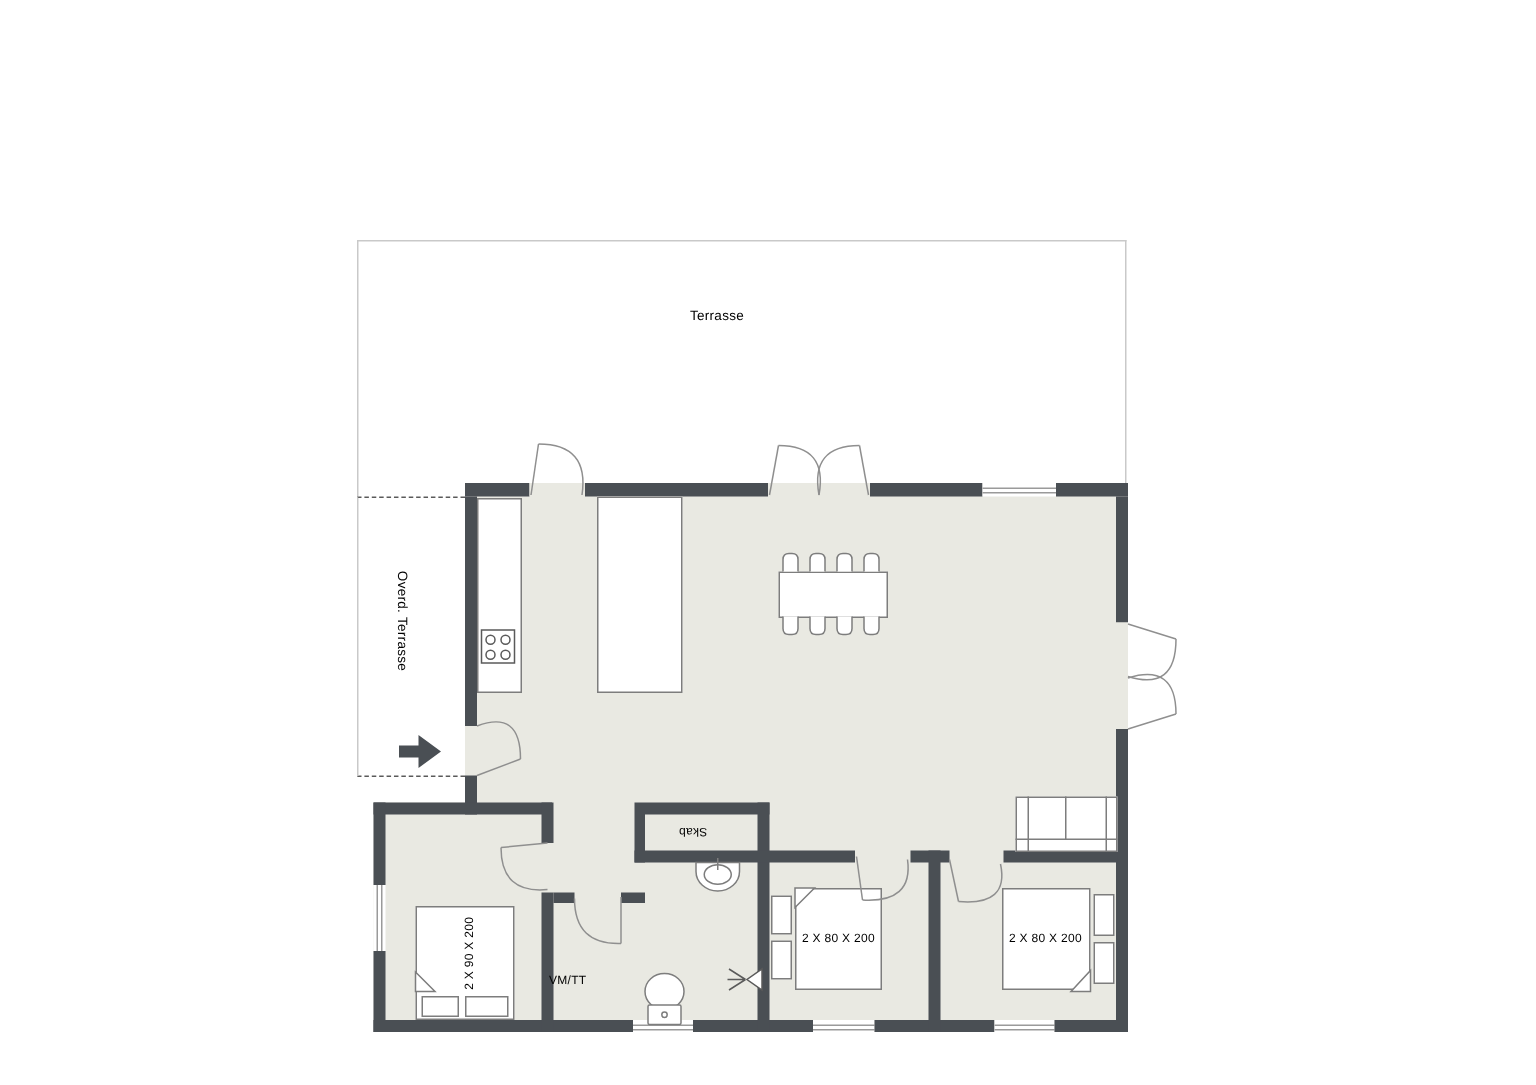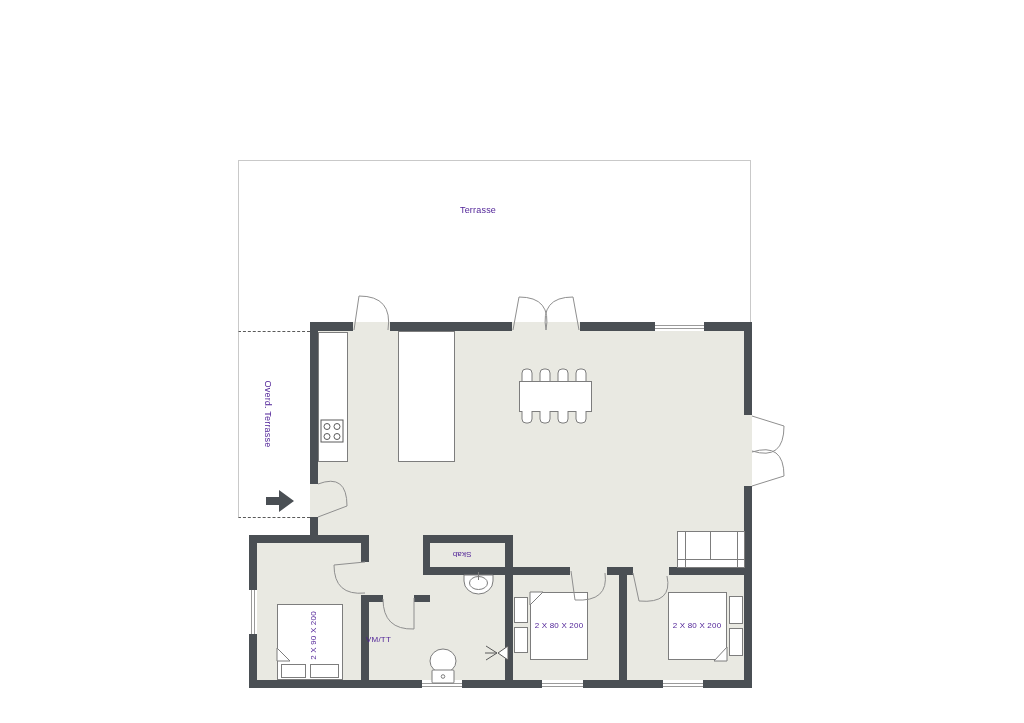--- a/index.html
+++ b/index.html
@@ -1,17 +1,17 @@
 <!DOCTYPE html>
 <html><head>
 <meta charset="utf-8">
 <style>
   html,body{margin:0;padding:0;background:#ffffff;}
   .plan{position:relative;width:1024px;height:723px;background:#ffffff;overflow:hidden;
-        font-family:"Liberation Sans", sans-serif;color:#4c1d95;}
+        font-family:"Liberation Sans", sans-serif;color:#000000;}
   .floor{position:absolute;background:#e9e9e2;}
   .wall{position:absolute;background:#4a4f54;}
   .gap{position:absolute;background:#e9e9e2;}
   .furn{position:absolute;background:#ffffff;border:1px solid #7d7d7d;box-sizing:border-box;}
   .fline{position:absolute;background:#7d7d7d;}
   .terrace{position:absolute;left:238px;top:160px;width:513px;height:171px;
            border-top:1px solid #c9c9c9;border-left:1px solid #c9c9c9;border-right:1px solid #c9c9c9;
            background:#ffffff;box-sizing:border-box;}
   .covered{position:absolute;left:238px;top:331px;width:72px;height:187px;background:#ffffff;
            border-left:1px solid #c9c9c9;border-top:1px dashed #5a5a5a;border-bottom:1px dashed #5a5a5a;
@@ -214,18 +214,18 @@
       <polygon points="530,592 543,592 530,605"></polygon>
       <polygon points="727,647 727,661 714,661"></polygon>
     </g>
 
     <path d="M266 497 h13 v-7 l15 11 -15 11 v-7 h-13 z" fill="#4a4f54" stroke="none"></path>
   </svg>
 
   <div class="lbl" style="left:428px;top:205px;width:100px;">Terrasse</div>
   <div class="lbl rot90" style="left:223px;top:409px;width:90px;">Overd. Terrasse</div>
   <div class="lbl lbl-s rot180" style="left:437px;top:550px;width:50px;">Skab</div>
-  <div class="lbl lbl-s" style="left:366px;top:635px;width:40px;text-align:left;">VM/TT</div>
+  <div class="lbl lbl-s" style="left:366px;top:649px;width:40px;text-align:left;">VM/TT</div>
   <div class="lbl lbl-s rotccw" style="left:264px;top:631px;width:98px;">2 X 90 X 200</div>
   <div class="lbl lbl-s" style="left:529px;top:621px;width:60px;">2 X 80 X 200</div>
   <div class="lbl lbl-s" style="left:667px;top:621px;width:60px;">2 X 80 X 200</div>
 
 </div>
 
 </body></html>

